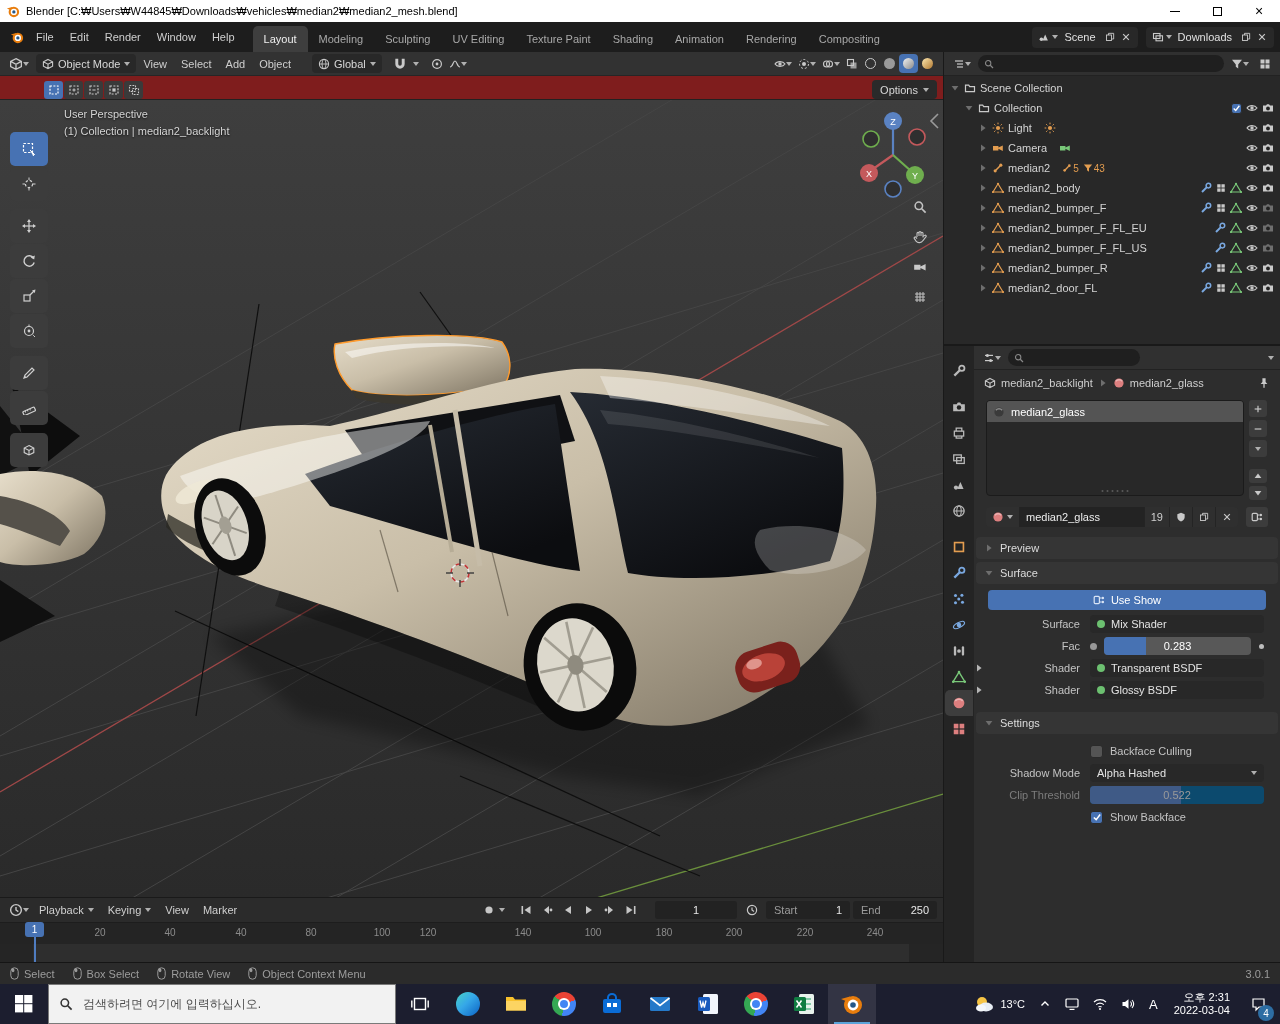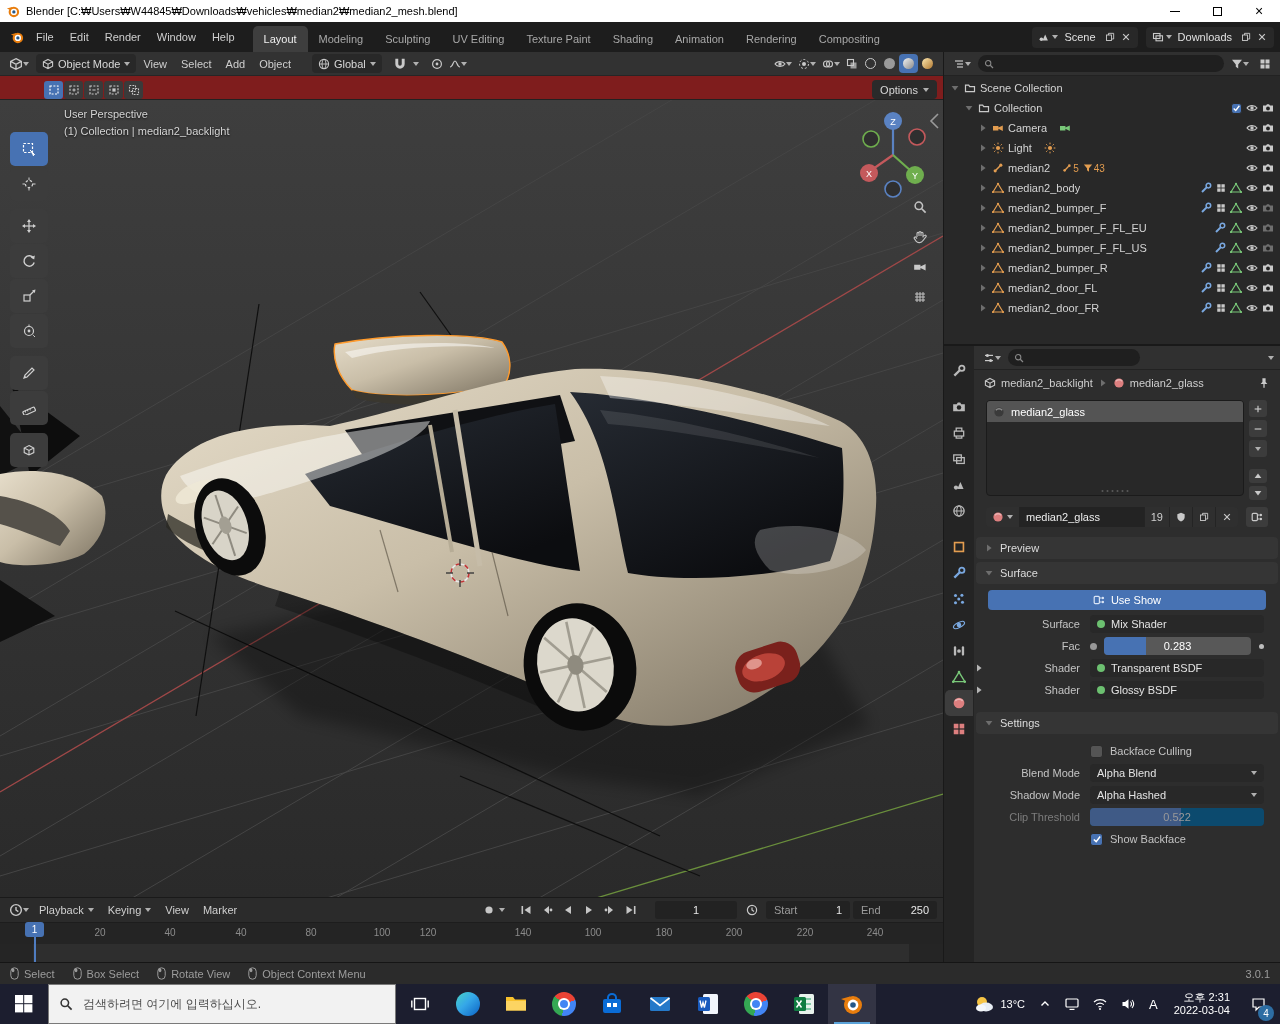--- a/index.html
+++ b/index.html
@@ -890,46 +890,46 @@
               </svg>
             <svg class="i12 cgr" viewBox="0 0 12 12">
                 <use href="#s-cam"></use>
               </svg>
           </div>
           <div class="olr" style="padding-left:34px">
             <svg class="i10 cdim" viewBox="0 0 10 10">
                 <use href="#s-tr"></use>
               </svg>
             <svg class="i12 co" viewBox="0 0 12 12">
+                <use href="#s-sun"></use>
+              </svg>
+            <span class="oll">Light</span>
+            <span style="width:4px"></span>
+            <svg class="i12 co" viewBox="0 0 12 12">
+                <use href="#s-sun"></use>
+              </svg>
+            <span class="olsp"></span>
+            <svg class="i12 cgr" viewBox="0 0 12 12">
+                <use href="#s-eye"></use>
+              </svg>
+            <svg class="i12 cgr" viewBox="0 0 12 12">
+                <use href="#s-cam"></use>
+              </svg>
+          </div>
+          <div class="olr" style="padding-left:34px">
+            <svg class="i10 cdim" viewBox="0 0 10 10">
+                <use href="#s-tr"></use>
+              </svg>
+            <svg class="i12 co" viewBox="0 0 12 12">
                 <use href="#s-vcam"></use>
               </svg>
             <span class="oll">Camera</span>
             <span style="width:4px"></span>
             <svg class="i12 cg" viewBox="0 0 12 12">
                 <use href="#s-vcam"></use>
-              </svg>
-            <span class="olsp"></span>
-            <svg class="i12 cgr" viewBox="0 0 12 12">
-                <use href="#s-eye"></use>
-              </svg>
-            <svg class="i12 cgr" viewBox="0 0 12 12">
-                <use href="#s-cam"></use>
-              </svg>
-          </div>
-          <div class="olr" style="padding-left:34px">
-            <svg class="i10 cdim" viewBox="0 0 10 10">
-                <use href="#s-tr"></use>
-              </svg>
-            <svg class="i12 co" viewBox="0 0 12 12">
-                <use href="#s-sun"></use>
-              </svg>
-            <span class="oll">Light</span>
-            <span style="width:4px"></span>
-            <svg class="i12 co" viewBox="0 0 12 12">
-                <use href="#s-sun"></use>
               </svg>
             <span class="olsp"></span>
             <svg class="i12 cgr" viewBox="0 0 12 12">
                 <use href="#s-eye"></use>
               </svg>
             <svg class="i12 cgr" viewBox="0 0 12 12">
                 <use href="#s-cam"></use>
               </svg>
           </div>
           <div class="olr" style="padding-left:34px">
@@ -1081,45 +1081,20 @@
               </svg>
           </div>
           <div class="olr" style="padding-left:34px">
             <svg class="i10 cdim" viewBox="0 0 10 10">
                 <use href="#s-tr"></use>
               </svg>
             <svg class="i12 co" viewBox="0 0 12 12">
                 <use href="#s-tri"></use>
               </svg>
             <span class="oll">median2_door_FL</span>
-            <span class="olsp"></span>
-            <svg class="i12 cb2" viewBox="0 0 12 12">
-                <use href="#s-wr"></use>
-              </svg>
-            <svg class="i10 cgr" viewBox="0 0 12 12">
-                <use href="#s-grid"></use>
-              </svg>
-            <svg class="i12 cg" viewBox="0 0 12 12">
-                <use href="#s-tri"></use>
-              </svg>
-            <svg class="i12 cgr" viewBox="0 0 12 12">
-                <use href="#s-eye"></use>
-              </svg>
-            <svg class="i12 cgr" viewBox="0 0 12 12">
-                <use href="#s-cam"></use>
-              </svg>
-          </div>
-          <div class="olr" style="padding-left:34px">
-            <svg class="i10 cdim" viewBox="0 0 10 10">
-                <use href="#s-tr"></use>
-              </svg>
-            <svg class="i12 co" viewBox="0 0 12 12">
-                <use href="#s-tri"></use>
-              </svg>
-            <span class="oll">median2_door_FR</span>
             <span class="olsp"></span>
             <svg class="i12 cb2" viewBox="0 0 12 12">
                 <use href="#s-wr"></use>
               </svg>
             <svg class="i10 cgr" viewBox="0 0 12 12">
                 <use href="#s-grid"></use>
               </svg>
             <svg class="i12 cg" viewBox="0 0 12 12">
                 <use href="#s-tri"></use>
               </svg>
@@ -1421,29 +1396,20 @@
               </svg>
             <span>Settings</span>
           </div>
           <div style="height:6px"></div>
           <div class="prow">
             <span class="plab"></span>
             <div class="pwid" style="gap:7px">
               <span class="cb"></span>
               <span style="color:#c3c3c3">Backface Culling</span>
             </div>
-          </div>
-          <div class="prow">
-            <span class="plab">Blend Mode</span>
-            <div class="pwid">
-                <div class="ddw">
-                  <span>Alpha Blend</span>
-                  <span class="car" style="margin-left:auto"></span>
-                </div>
-              </div>
           </div>
           <div class="prow">
             <span class="plab">Shadow Mode</span>
             <div class="pwid">
                 <div class="ddw">
                   <span>Alpha Hashed</span>
                   <span class="car" style="margin-left:auto"></span>
                 </div>
               </div>
           </div>

